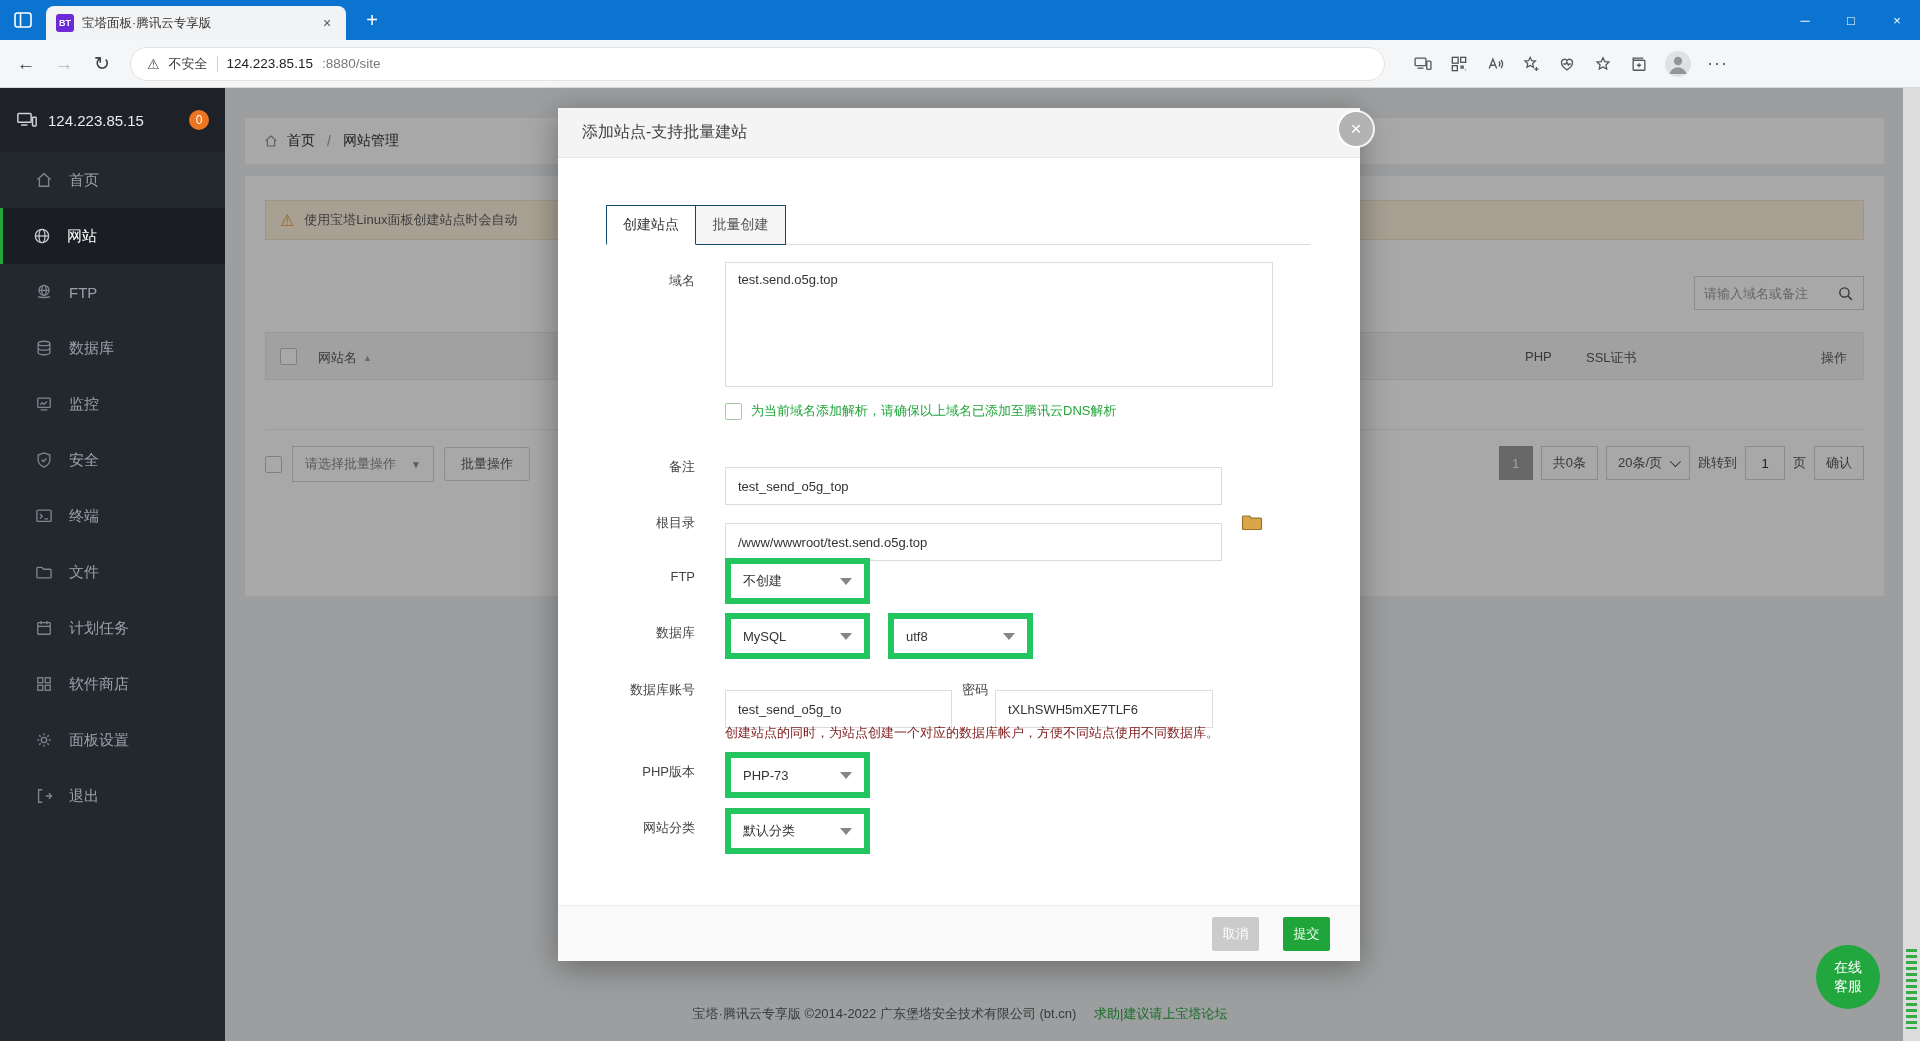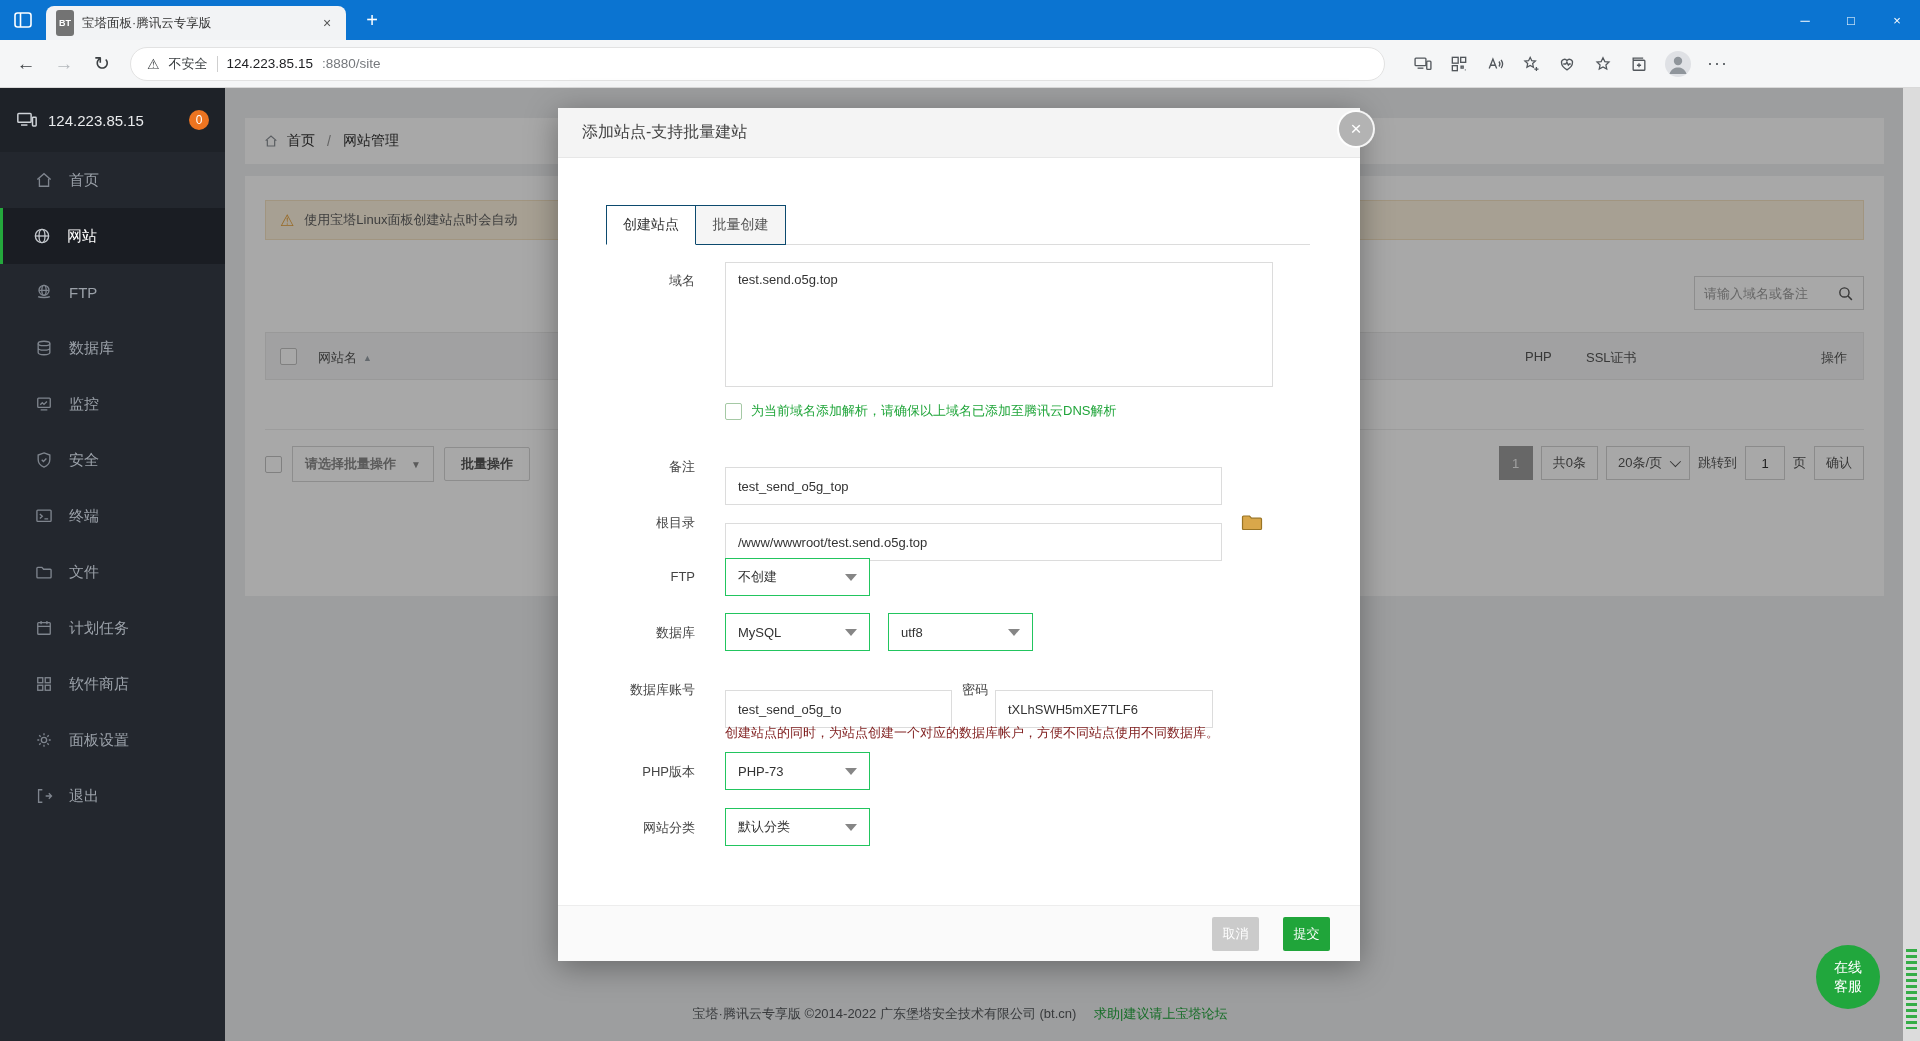--- a/index.html
+++ b/index.html
@@ -4,21 +4,21 @@
 <style>
   * { margin:0; padding:0; box-sizing:border-box; }
   html,body { width:1920px; height:1041px; overflow:hidden; }
   body { font-family:"Liberation Sans","DejaVu Sans",sans-serif; background:#fff; position:relative; }
   svg { display:block; }
 
   
   .titlebar { position:absolute; left:0; top:0; width:1920px; height:40px; background:#0b74d1; display:flex; align-items:center; }
   .tab-actions { width:46px; height:40px; display:flex; align-items:center; justify-content:center; color:#fff; }
   .btab { width:300px; height:34px; margin-top:6px; background:#f2f3f5; border-radius:8px 8px 0 0; display:flex; align-items:center; padding:0 10px; gap:8px; }
-  .favicon { width:18px; height:26px; border-radius:3px; background:#737373; color:#fff; font-size:9px; font-weight:bold; display:flex; align-items:center; justify-content:center; }
+  .favicon { width:18px; height:18px; border-radius:3px; background:#6d28d9; color:#fff; font-size:9px; font-weight:bold; display:flex; align-items:center; justify-content:center; }
   .btab-title { flex:1; font-size:12.5px; color:#333; white-space:nowrap; overflow:hidden; }
   .tab-close { color:#555; font-size:14px; width:18px; text-align:center; }
   .newtab { color:#fff; font-size:20px; margin-left:14px; width:24px; text-align:center; }
   .win-controls { margin-left:auto; display:flex; }
   .wbtn { width:46px; height:40px; color:#fff; font-size:13px; display:flex; align-items:center; justify-content:center; }
 
   .toolbar { position:absolute; left:0; top:40px; width:1920px; height:48px; background:#f5f6f7; border-bottom:1px solid #d9d9d9; display:flex; align-items:center; padding:0 12px; gap:10px; }
   .navbtn { font-size:19px; color:#3c4043; width:28px; text-align:center; }
   .navbtn.disabled { color:#b4b8bc; }
   .addressbar { flex:1; max-width:1255px; height:34px; background:#fff; border:1px solid #e2e2e2; border-radius:17px; display:flex; align-items:center; padding:0 16px; gap:9px; margin-left:4px; }
@@ -66,21 +66,21 @@
   .thead { position:absolute; left:20px; right:20px; top:156px; height:48px; background:#f4f5f6; border:1px solid #e9e9e9; font-size:13px; color:#555; }
   .cb { width:17px; height:17px; background:#fff; border:1px solid #c2c2c2; border-radius:2px; }
   .th-cb { position:absolute; left:14px; top:15px; }
   .th-site { position:absolute; left:52px; top:16px; display:flex; gap:6px; align-items:center; }
   .sort { font-size:9px; color:#98a0a8; }
   .th-php { position:absolute; left:1259px; top:16px; }
   .th-ssl { position:absolute; left:1320px; top:16px; }
   .th-act { position:absolute; right:16px; top:16px; }
   .trow { position:absolute; left:20px; right:20px; top:204px; height:50px; background:#fff; border-bottom:1px solid #ededed; }
 
-  .batch { position:absolute; left:20px; top:270px; display:flex; align-items:center; gap:10px;font-weight:bold; }
+  .batch { position:absolute; left:20px; top:270px; display:flex; align-items:center; gap:10px; }
   .fake-sel { height:36px; background:#fff; border:1px solid #d6d6d6; display:flex; align-items:center; justify-content:space-between; padding:0 12px; font-size:13px; color:#8b8b8b; }
   .batch .fake-sel { width:142px; }
   .dd-tri { font-size:10px; color:#8a8a8a; margin-left:10px; }
   .pager { position:absolute; right:20px; top:270px; display:flex; align-items:center; gap:8px; font-size:13px; color:#555; }
   .pg-cur { width:34px; height:34px; background:#9d9d9d; color:#f2f2f2; display:flex; align-items:center; justify-content:center; }
   .pg-box { height:34px; border:1px solid #d4d4d4; background:#fff; display:flex; align-items:center; justify-content:center; padding:0 11px; gap:8px; }
   .chev { width:8px; height:8px; border-right:1.6px solid #555; border-bottom:1.6px solid #555; transform:rotate(45deg) translateY(-2px); }
   .pg-input { width:40px; height:34px; border:1px solid #d4d4d4; background:#fff; text-align:center; font-size:13px; color:#333; outline:0; }
 
   .pfooter { position:absolute; top:917px; left:-225px; width:1920px; text-align:center; font-size:13px; color:#55585c; }
@@ -97,21 +97,21 @@
   .modal { position:absolute; left:558px; top:20px; width:802px; height:853px; background:#fff; box-shadow:0 6px 30px rgba(0,0,0,.35); }
   .m-close { position:absolute; right:-13px; top:4px; width:34px; height:34px; border-radius:50%; background:#b3b3b3; box-shadow:0 0 0 2px rgba(255,255,255,.9); color:#fff; font-size:19px; display:flex; align-items:center; justify-content:center; cursor:pointer; z-index:5; }
   .m-head { height:50px; background:#f4f4f4; border-bottom:1px solid #e7e7e7; display:flex; align-items:center; padding:0 24px; font-size:16px; color:#424242; }
   .m-body { position:relative; height:747px; }
   .tabs { position:absolute; left:48px; top:47px; width:704px; display:flex; border-bottom:1px solid #dcdcdc; }
   .tab { width:90px; height:40px; border:1px solid #0c4a6e; background:#f5f5f5; display:flex; align-items:center; justify-content:center; font-size:14px; color:#555; margin-bottom:-1px; cursor:pointer; }
   .tab + .tab { border-left:none; }
   .tab.active { background:#fff; border-bottom-color:#fff; color:#333; }
   .flabel { position:absolute; left:0; width:137px; text-align:right; font-size:13px; color:#454545; }
   .inp { height:38px; border:1px solid #dcdcdc; background:#fff; padding:0 12px; font-size:13px; color:#333; outline:0;margin-top:20px; }
-  .sel { width:145px; height:38px; border:1px solid #22c55e; background:#fff; display:flex; align-items:center; justify-content:space-between; padding:17px 12px; font-size:13px; color:#333; cursor:pointer; }
+  .sel { width:145px; height:38px; border:6px solid #22c55e; background:#fff; display:flex; align-items:center; justify-content:space-between; padding:17px 12px; font-size:13px; color:#333; cursor:pointer; }
   .tri { width:0; height:0; border-left:6px solid transparent; border-right:6px solid transparent; border-top:7px solid #868686; }
   .domain-ta { position:absolute; left:167px; top:104px; width:548px; height:125px; border:1px solid #dcdcdc; padding:9px 12px; font-size:13px; color:#333; font-family:"Liberation Sans","DejaVu Sans",sans-serif; resize:none; outline:0; }
   .dnsrow { position:absolute; left:167px; top:244px; display:flex; align-items:center; gap:9px; }
   .dns-cb { width:17px; height:17px; border:1px solid #a5c9a5; background:#fff; border-radius:2px; }
   .dns-text { font-size:13px; color:#20a53a; }
   .helptext { position:absolute; left:167px; top:566px; font-size:13px; color:#7f1d1d; }
   .m-foot { position:absolute; left:0; right:0; bottom:0; height:56px; background:#fafafa; border-top:1px solid #ededed; display:flex; align-items:center; justify-content:flex-end; gap:24px; padding-right:30px; }
   .btn-cancel { min-width:47px; height:34px; background:#cbcbcb; color:#fff; font-size:13px; border-radius:2px; display:flex; align-items:center; justify-content:center; cursor:pointer; }
   .btn-submit { min-width:47px; height:34px; background:#20a53a; color:#fff; font-size:13px; border-radius:2px; display:flex; align-items:center; justify-content:center; cursor:pointer; }
   .folder-btn { position:absolute; left:682px; top:352px; cursor:pointer; }

